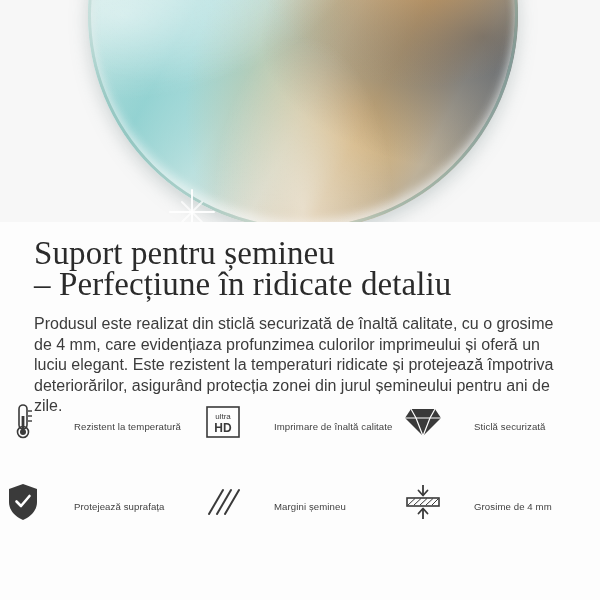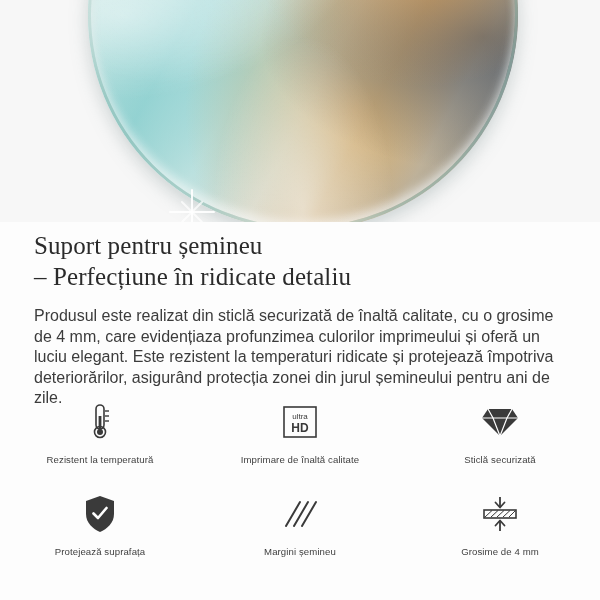--- a/index.html
+++ b/index.html
@@ -92,26 +92,26 @@
   .content {
     position: absolute;
     top: 226px;
     left: 0;
     width: 600px;
     padding: 0 34px;
   }
 
   .headline {
     font-family: "Liberation Serif", serif;
-    font-size: 25px;
+    font-size: 33px;
     line-height: 31px;
     color: #2b2b2b;
     font-weight: 400;
     letter-spacing: 0.1px;
-    margin: 4px 0 14px 0;
+    margin: 12px 0 14px 0;
   }
   .headline .line2 { display: block; }
 
   .body-copy {
     font-family: "Liberation Sans", sans-serif;
     font-size: 16px;
     line-height: 20.5px;
     color: #3c3c3c;
     margin: 0;
     max-width: 540px;
@@ -123,40 +123,41 @@
     top: 400px;
     left: 0;
     width: 600px;
     display: grid;
     grid-template-columns: repeat(3, 1fr);
     row-gap: 26px;
   }
 
   .feature {
     display: flex;
-    flex-direction: column;
+    flex-direction: row;
     align-items: center;
     justify-content: flex-start;
   }
 
   .feature-icon {
     width: 46px;
     height: 44px;
     display: flex;
     align-items: center;
     justify-content: center;
     margin-bottom: 10px;
   }
 
   .feature-label {
     font-size: 9.6px;
     color: #3f3f3f;
     text-align: center;
     line-height: 12px;
     letter-spacing: 0.1px;
+    margin-left: 28px;
   }
 
   svg { display: block; }
 </style>
 </head>
 <body>
 
 <div class="page">
 
   <div class="hero">

